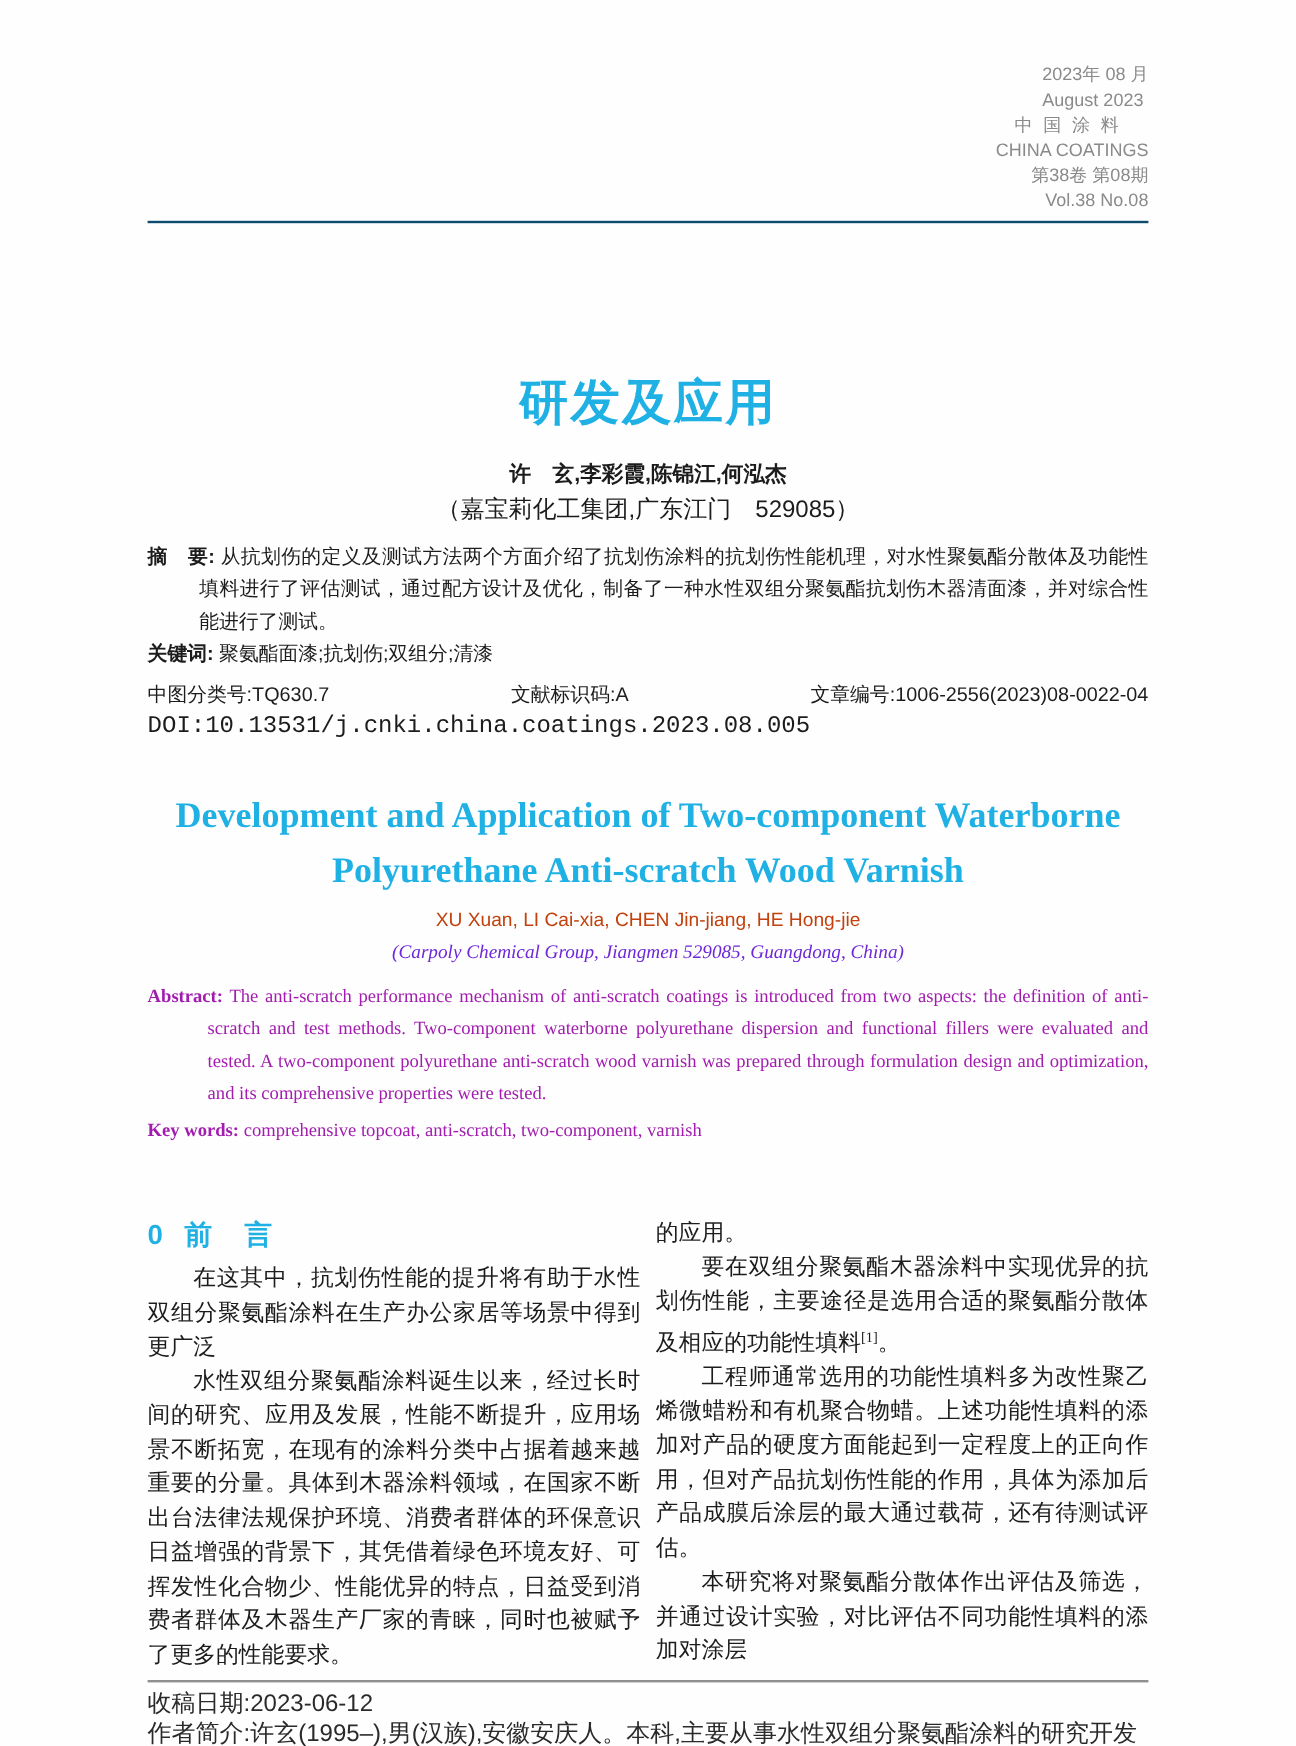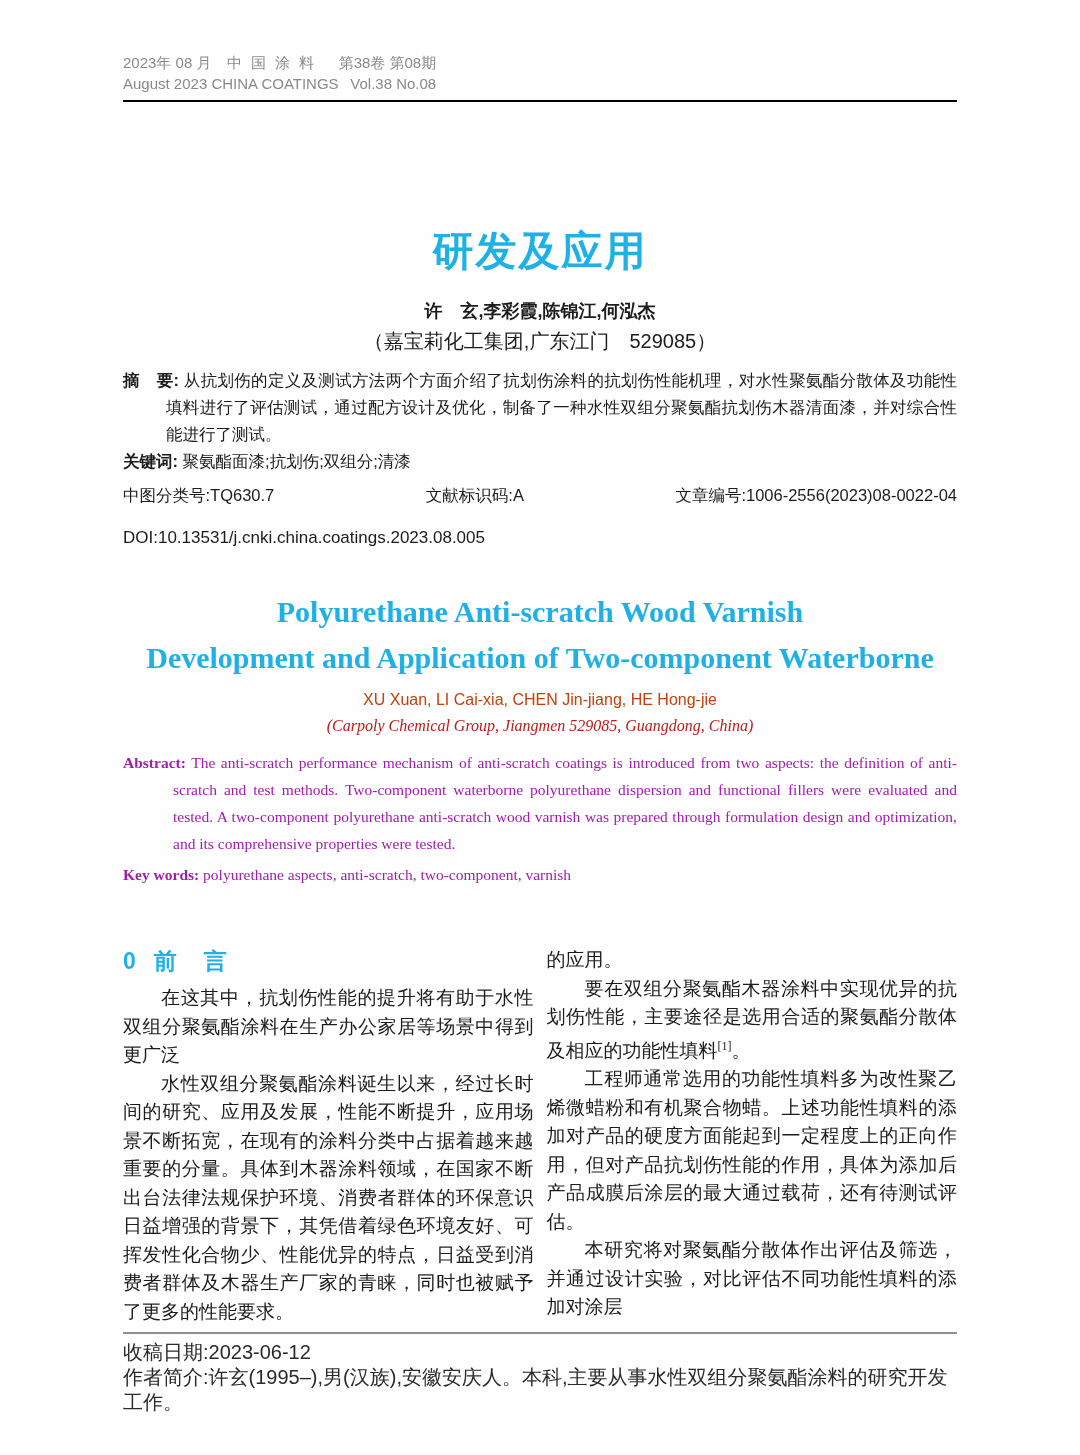--- a/index.html
+++ b/index.html
@@ -5,44 +5,44 @@
   * { margin:0; padding:0; box-sizing:border-box; }
   html,body { background:#e8e8e8; }
   .page {
     width:1080px; height:1455px; margin:0 auto; background:#fefefe;
     font-family:"Liberation Sans", sans-serif; color:#1c1c1c;
     padding:52px 123px 0 123px; position:relative; overflow:hidden;
   }
   
   .journal-header { display:flex; justify-content:flex-start; align-items:flex-end;
     color:#8a8a8a; font-size:15px; line-height:21px; padding-bottom:6px;
-    border-bottom:2px solid #000000; }
+    border-bottom:2px solid #0c4a6e;flex-direction:column; }
   .jh-col { white-space:nowrap; }
   .jh-left { text-align:left; }
   .jh-center { text-align:center; }
   .jh-center .cn { letter-spacing:9px; }
   .jh-right { text-align:right; }
   
   .cn-title { margin-top:120px; text-align:center; font-weight:bold; font-size:41px;
     line-height:58px; color:var(--accent); letter-spacing:2px; }
   .cn-authors { margin-top:18px; text-align:center; font-weight:bold; font-size:18px; line-height:26px; }
   .cn-affil { margin-top:5px; text-align:center; font-size:20px; line-height:24px; }
   
   .cn-abs-block { margin-top:14px; font-size:16.5px; line-height:27px; text-align:justify; }
   .hang-cn { padding-left:43px; text-indent:-43px; }
   .b { font-weight:bold; }
   .cn-meta { margin-top:8px; display:flex; justify-content:space-between;
     font-size:16.5px; line-height:24px; }
-  .doi-line { margin-top:20px; font-family:Liberation Sans, sans-serif; font-size:17px; line-height:22px; }
+  .doi-line { margin-top:4px; font-family:Liberation Mono, monospace; font-size:20px; line-height:22px; }
   
   .en-title { margin-top:40px; text-align:center; font-family:"Liberation Serif", serif;
     font-weight:bold; font-size:30px; line-height:46px; color:var(--accent); }
   .en-authors { margin-top:8px; text-align:center; font-size:16px; line-height:22px; color:#c2410c; }
   .en-affil { margin-top:4px; text-align:center; font-family:"Liberation Serif", serif;
-    font-style:italic; font-size:16px; line-height:22px; color:#b91c1c; }
+    font-style:italic; font-size:16px; line-height:22px; color:#6d28d9; }
   .en-abs-block { margin-top:12px; font-family:"Liberation Serif", serif; font-size:15.5px;
     line-height:27px; text-align:justify; color:#a21caf; }
   .hang-en { padding-left:50px; text-indent:-50px; }
   .en-keywords { margin-top:4px; }
   
   .columns { margin-top:58px; display:flex; gap:13px; font-family:"Liberation Serif", serif;
     font-size:19px; line-height:28.5px; text-align:justify; }
   .col { flex:1 1 0; min-width:0; }
   .sec-heading { font-family:"Liberation Sans", sans-serif; color:var(--accent);
     font-weight:bold; font-size:23px; line-height:30px; margin-bottom:8px; letter-spacing:2px; }
@@ -97,34 +97,34 @@
     <div>
       <span>文献标识码:</span><span>A</span>
     </div>
     <div>
       <span>文章编号:</span><span>1006-2556(2023)08-0022-04</span>
     </div>
   </div>
   <div class="doi-line">DOI:10.13531/j.cnki.china.coatings.2023.08.005</div>
 
   <h2 class="en-title">
+    <div>Development and Application of Two-component Waterborne</div>
     <div>Polyurethane Anti-scratch Wood Varnish</div>
-    <div>Development and Application of Two-component Waterborne</div>
   </h2>
   <div class="en-authors">XU Xuan, LI Cai-xia, CHEN Jin-jiang, HE Hong-jie</div>
   <div class="en-affil">(Carpoly Chemical Group, Jiangmen 529085, Guangdong, China)</div>
 
   <div class="en-abs-block">
     <div class="hang-en">
       <span class="b">Abstract:</span>
       <span>The anti-scratch performance mechanism of anti-scratch coatings is introduced from two aspects: the definition of anti-scratch and test methods. Two-component waterborne polyurethane dispersion and functional fillers were evaluated and tested. A two-component polyurethane anti-scratch wood varnish was prepared through formulation design and optimization, and its comprehensive properties were tested.</span>
     </div>
     <div class="en-keywords">
       <span class="b">Key words:</span>
-      <span>polyurethane aspects, anti-scratch, two-component, varnish</span>
+      <span>comprehensive topcoat, anti-scratch, two-component, varnish</span>
     </div>
   </div>
 
   <div class="columns">
     <div class="col">
       <div class="sec-heading">
         <span class="num">0</span><span>前　言</span>
       </div>
       <p class="ind">在这其中，抗划伤性能的提升将有助于水性双组分聚氨酯涂料在生产办公家居等场景中得到更广泛</p>
       <p class="ind">水性双组分聚氨酯涂料诞生以来，经过长时间的研究、应用及发展，性能不断提升，应用场景不断拓宽，在现有的涂料分类中占据着越来越重要的分量。具体到木器涂料领域，在国家不断出台法律法规保护环境、消费者群体的环保意识日益增强的背景下，其凭借着绿色环境友好、可挥发性化合物少、性能优异的特点，日益受到消费者群体及木器生产厂家的青睐，同时也被赋予了更多的性能要求。</p>

